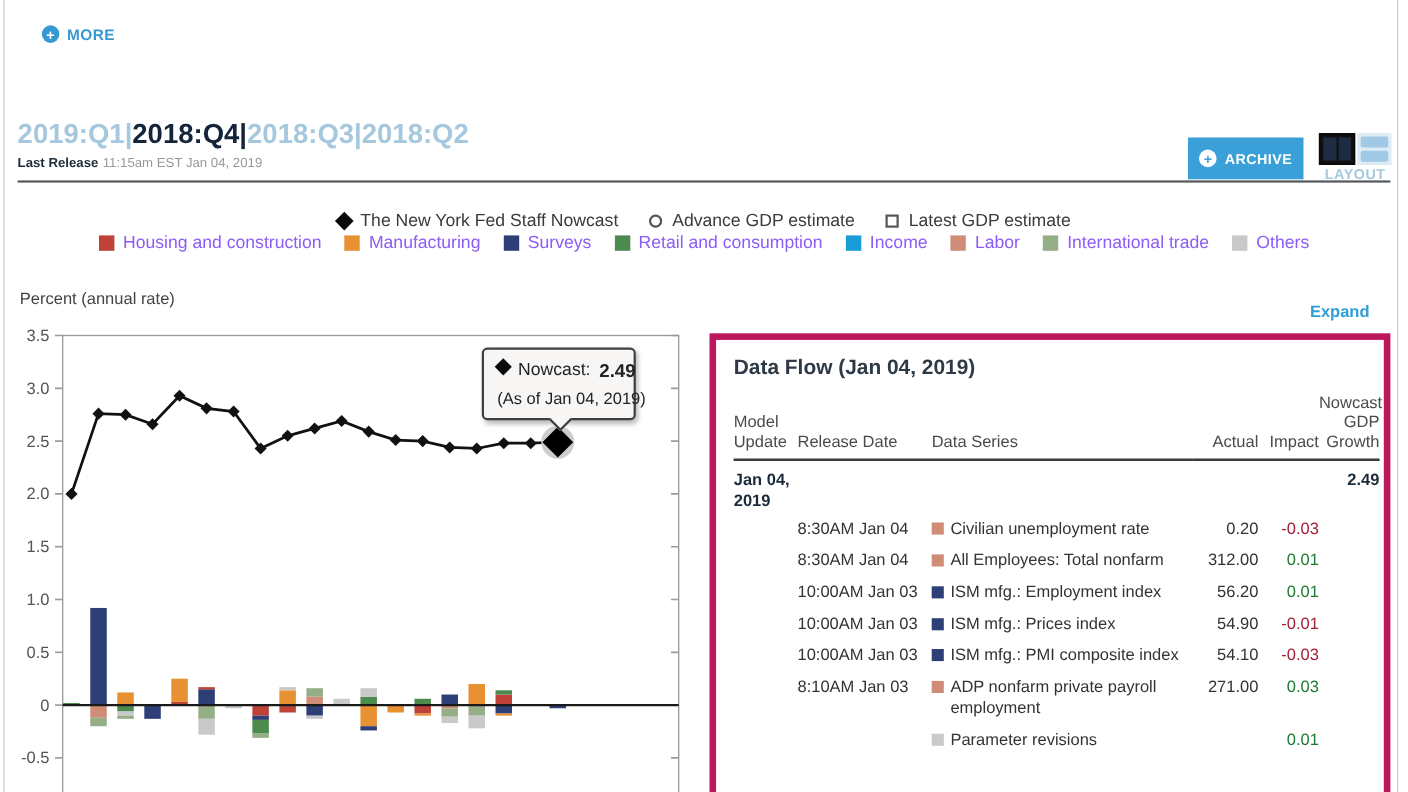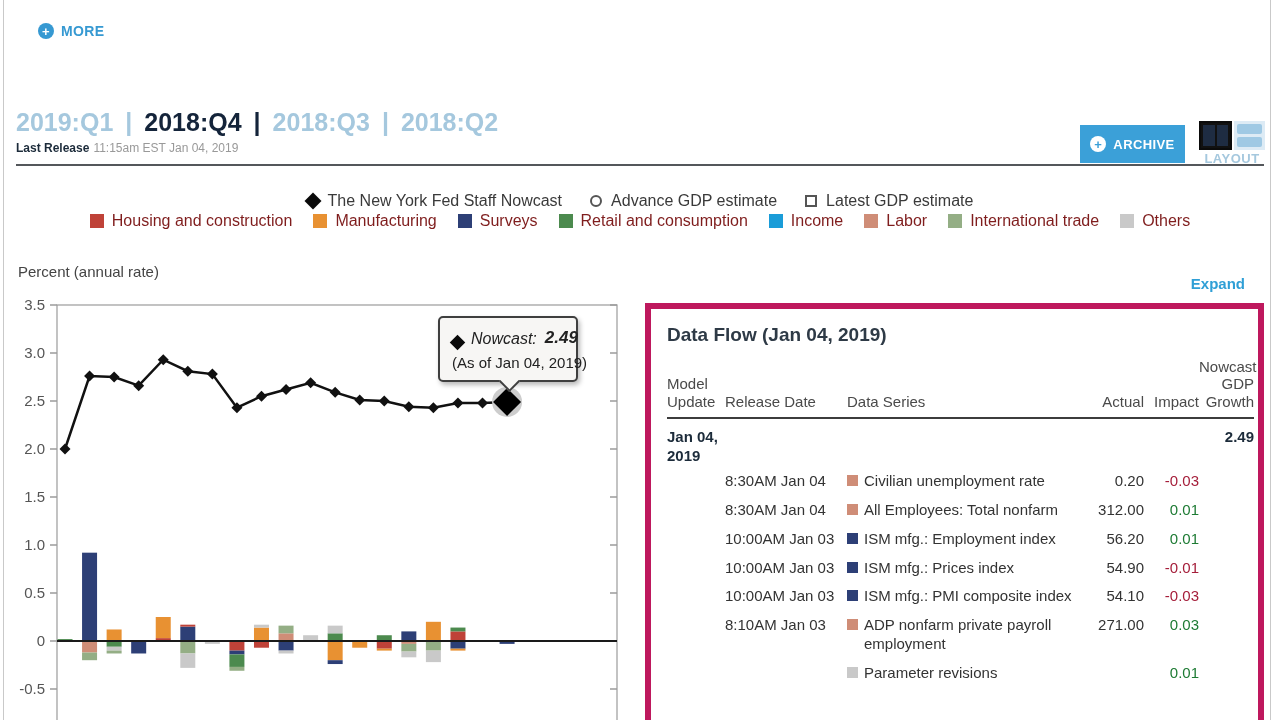--- a/index.html
+++ b/index.html
@@ -12,21 +12,21 @@
   
   .more-btn { position:absolute; left:38px; top:23px; display:flex; align-items:center; gap:7px;
     background:none; border:none; cursor:pointer; color:#3699d2; font-weight:bold;
     font-size:14px; letter-spacing:.4px; font-family:inherit; }
   .plus-circle-blue { width:16px; height:16px; border-radius:50%; background:#3699d2; color:#fff;
     display:flex; align-items:center; justify-content:center; font-size:13px; font-weight:bold; line-height:1; }
   .plus-circle-white { width:16px; height:16px; border-radius:50%; background:#fff; color:#3ba0d8;
     display:flex; align-items:center; justify-content:center; font-size:13px; font-weight:bold; line-height:1; }
 
   
-  .quarter-nav { position:absolute; left:16px; top:108px; display:flex; gap:12px;
+  .quarter-nav { position:absolute; left:16px; top:108px; display:flex; gap:0;
     font-size:25px; font-weight:bold; }
   .quarter-nav .q { color:#a5c8de; cursor:pointer; }
   .quarter-nav .q.active { color:#14243a; cursor:default; }
   .quarter-nav .qsep { color:#a5c8de; }
   .quarter-nav .qsep.active { color:#14243a; }
 
   .last-release { position:absolute; left:16px; top:141px; font-size:12px; color:#999; }
   .last-release b { color:#1c2b3a; margin-right:4px; }
 
   .header-rule { position:absolute; left:16px; top:164px; width:1248px; border-top:2px solid #54575b; }
@@ -46,36 +46,36 @@
     color:#a5c8de; letter-spacing:.5px; }
 
   
   .legend-markers { position:absolute; left:0; top:180px; width:1280px; display:flex;
     justify-content:center; gap:28px; font-size:16px; color:#3a3a3a; align-items:center; }
   .legend-markers .item { display:flex; align-items:center; gap:9px;margin-top:12px; }
   .mk-diamond { width:12px; height:12px; background:#0a0a0a; transform:rotate(45deg); }
   .mk-circle { width:12px; height:12px; border:2px solid #555; border-radius:50%; }
   .mk-square { width:12px; height:12px; border:2px solid #555; }
   .legend-cats { position:absolute; left:0; top:212px; width:1280px; display:flex;
-    justify-content:center; gap:21px; font-size:16px; color:#7f1d1d; align-items:center; }
+    justify-content:center; gap:21px; font-size:16px; color:#8b5cf6; align-items:center; }
   .legend-cats .item { display:flex; align-items:center; gap:8px; }
   .legend-cats .sw { width:14px; height:14px; display:inline-block; }
 
   .percent-label { position:absolute; left:18px; top:263px; font-size:15px; color:#444; }
   .expand-link { position:absolute; right:35px; top:275px; font-size:15px; font-weight:bold;
     color:#2f9fd6; text-decoration:none; }
 
   
   svg.chart { position:absolute; left:0; top:295px; font-family:inherit; }
 
   
   .tooltip { position:absolute; left:438px; top:316px; width:140px; background:#f7f6f4;
     border:2px solid #3f3f3f; border-radius:5px; padding:10px 12px 9px 12px;
     box-shadow:2px 3px 5px rgba(0,0,0,.28); z-index:5; }
-  .tt-line1 { display:flex; align-items:flex-end; gap:8px; font-size:16px; color:#222; white-space:nowrap;font-style:italic; }
+  .tt-line1 { display:flex; align-items:flex-start; gap:8px; font-size:16px; color:#222; white-space:nowrap; }
   .tt-line1 b { font-size:17px; }
   .tt-diamond { width:11px; height:11px; background:#0a0a0a; transform:rotate(45deg); flex:none; }
   .tt-line2 { margin-top:6px; font-size:15px; color:#222; white-space:nowrap; }
   .tt-pointer { position:absolute; bottom:-9px; left:62px; width:15px; height:15px; background:#f7f6f4;
     border-right:2px solid #3f3f3f; border-bottom:2px solid #3f3f3f; transform:rotate(45deg); }
 
   
   .dataflow { position:absolute; left:645px; top:303px; width:619px; height:537px;
     border:6px solid #be185d; background:#fff; padding:15px 16px; overflow:hidden; }
   .df-title { font-size:19px; color:#2e3a46; }

